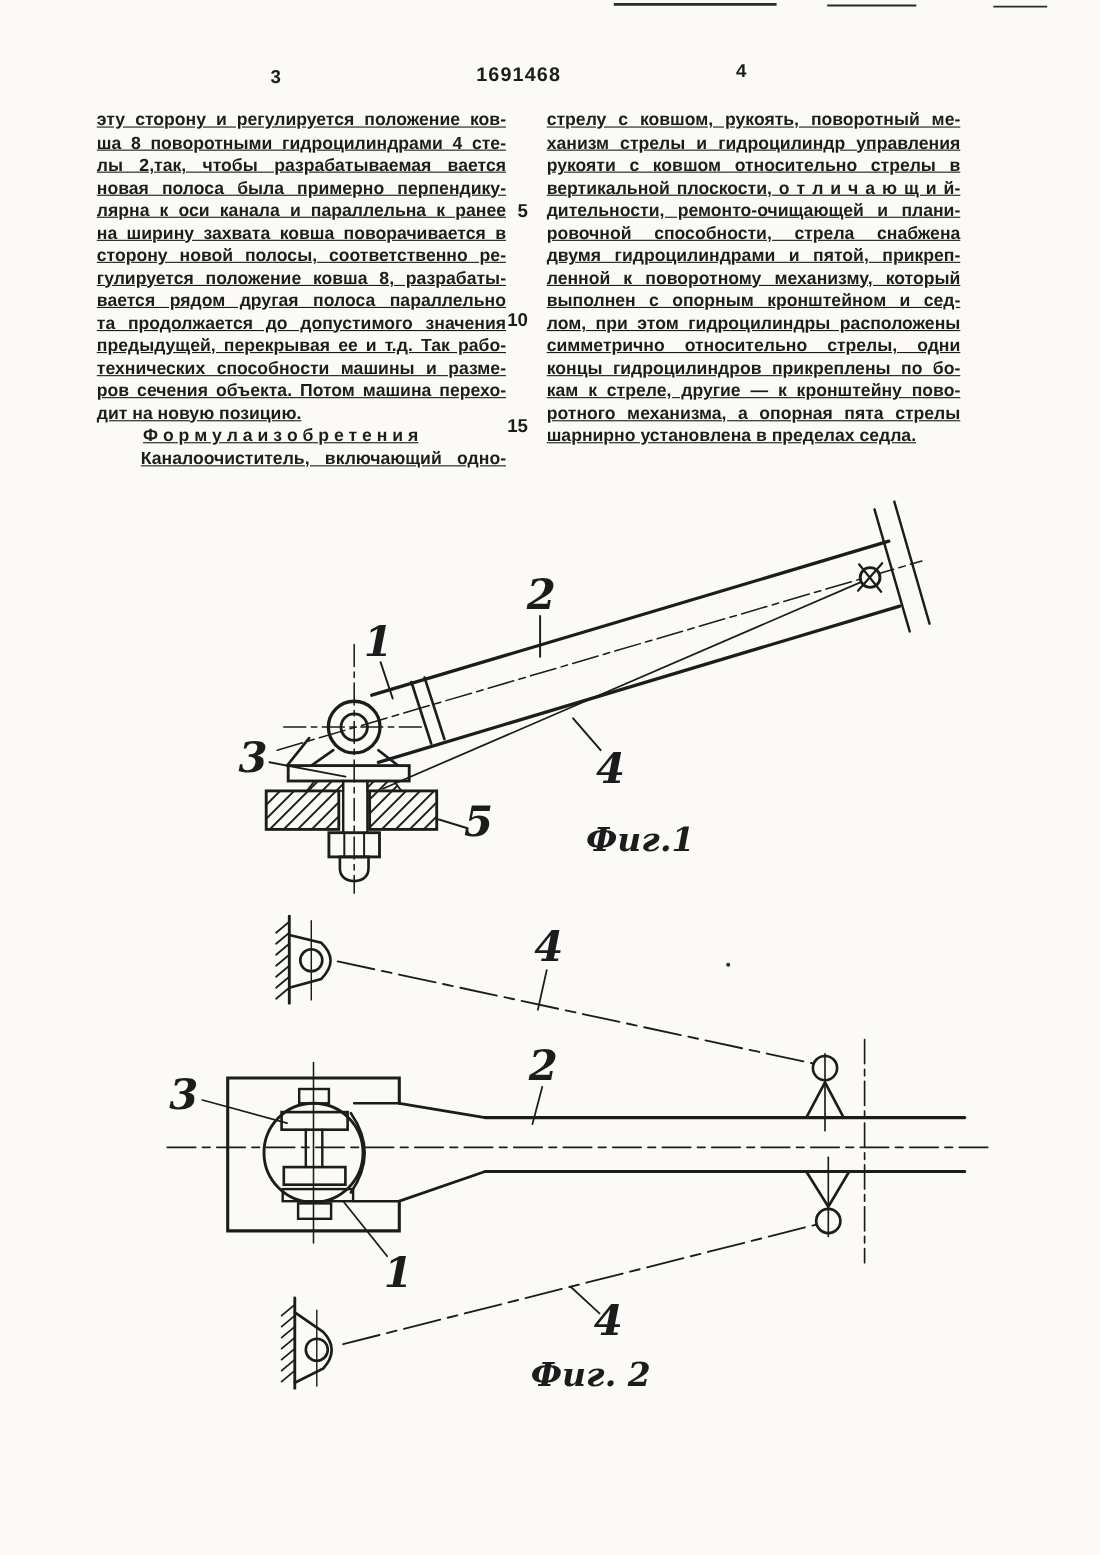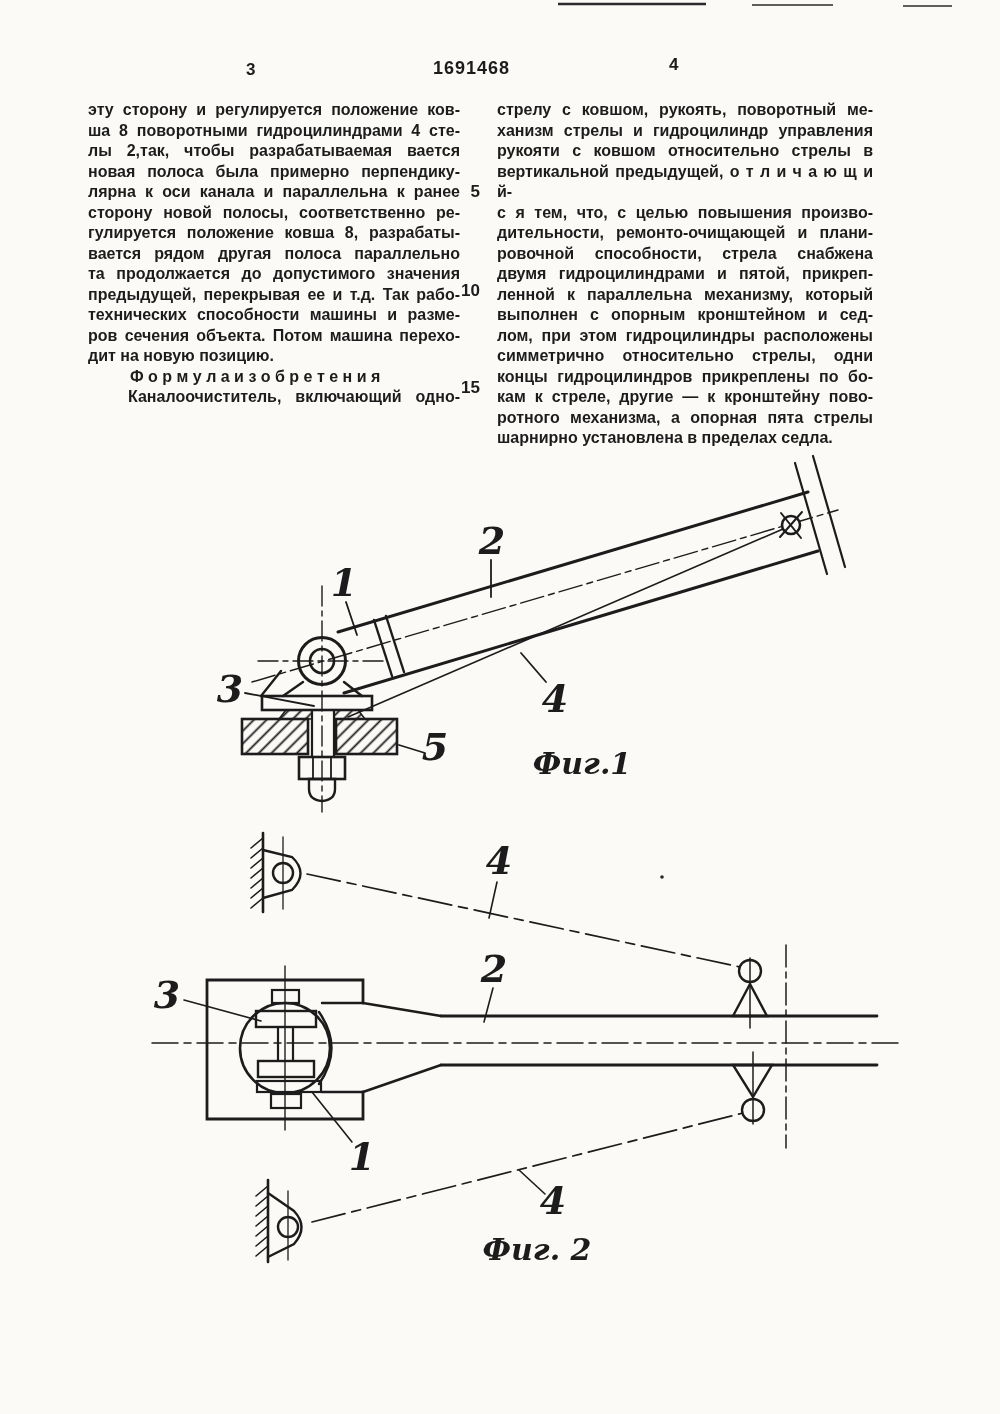--- a/index.html
+++ b/index.html
@@ -4,21 +4,21 @@
 <style>
   :root { --ink:#1c1c1c; --paper:#fbfaf7; }
   html,body { margin:0; padding:0; background:#d8d5cf; }
   .page {
     position:relative; width:1000px; height:1414px; margin:0 auto;
     background:var(--paper); overflow:hidden;
     font-family:"Liberation Sans", sans-serif; color:var(--ink);
   }
   .abs { position:absolute; }
   .hdr { font:700 17px/20px "Liberation Sans", sans-serif; letter-spacing:1px; }
-  .col { font:700 16px/20.5px "Liberation Sans", sans-serif; }
+  .col { font:700 16px/20.5px "Liberation Sans", sans-serif;text-decoration:underline; }
   .tl { min-height:20.5px; }
   .tl.j { text-align:justify; text-align-last:justify; }
   .tl.l { text-align:left; text-align-last:left; }
   .marginnum { font:700 17px/20px "Liberation Sans", sans-serif; width:30px; text-align:right; }
   svg text { fill:var(--ink); }
   .figlabel { font:italic 700 38px "DejaVu Serif", serif; }
   .figcaption { font:italic 700 30px "DejaVu Serif", serif; }
 </style>
 </head>
 <body>
@@ -177,41 +177,41 @@
   <div class="abs hdr" style="left:246px;top:60px">3</div>
   <div class="abs hdr" style="left:400px;top:58px;width:110px;text-align:right;font-size:18px">1691468</div>
   <div class="abs hdr" style="left:669px;top:55px">4</div>
 
   <div class="abs col" style="left:88px;top:100px;width:372px">
       <div class="tl j">эту сторону и регулируется положение ков-</div>
       <div class="tl j">ша 8 поворотными гидроцилиндрами 4 сте-</div>
       <div class="tl j">лы 2,так, чтобы разрабатываемая вается</div>
       <div class="tl j">новая полоса была примерно перпендику-</div>
       <div class="tl j">лярна к оси канала и параллельна к ранее</div>
+      <div class="tl j">на ширину захвата ковша поворачивается в</div>
       <div class="tl j">сторону новой полосы, соответственно ре-</div>
       <div class="tl j">гулируется положение ковша 8, разрабаты-</div>
       <div class="tl j">вается рядом другая полоса параллельно</div>
       <div class="tl j">та продолжается до допустимого значения</div>
       <div class="tl j">предыдущей, перекрывая ее и т.д. Так рабо-</div>
       <div class="tl j">технических способности машины и разме-</div>
       <div class="tl j">ров сечения объекта. Потом машина перехо-</div>
       <div class="tl l">дит на новую позицию.</div>
       <div class="tl l" style="text-indent: 42px;">Ф о р м у л а  и з о б р е т е н и я</div>
       <div class="tl j" style="text-indent: 40px;">Каналоочиститель, включающий одно-</div>
     </div>
   <div class="abs col" style="left:497px;top:100px;width:376px">
       <div class="tl j">стрелу с ковшом, рукоять, поворотный ме-</div>
       <div class="tl j">ханизм стрелы и гидроцилиндр управления</div>
       <div class="tl j">рукояти с ковшом относительно стрелы в</div>
-      <div class="tl j">вертикальной предыдущей, о т л и ч а ю щ и й-</div>
-      <div class="tl j">с я  тем, что, с целью повышения произво-</div>
+      <div class="tl j">вертикальной плоскости, о т л и ч а ю щ и й-</div>
       <div class="tl j">дительности, ремонто-очищающей и плани-</div>
       <div class="tl j">ровочной способности, стрела снабжена</div>
       <div class="tl j">двумя гидроцилиндрами и пятой, прикреп-</div>
-      <div class="tl j">ленной к параллельна механизму, который</div>
+      <div class="tl j">ленной к поворотному механизму, который</div>
       <div class="tl j">выполнен с опорным кронштейном и сед-</div>
       <div class="tl j">лом, при этом гидроцилиндры расположены</div>
       <div class="tl j">симметрично относительно стрелы, одни</div>
       <div class="tl j">концы гидроцилиндров прикреплены по бо-</div>
       <div class="tl j">кам к стреле, другие — к кронштейну пово-</div>
       <div class="tl j">ротного механизма, а опорная пята стрелы</div>
       <div class="tl l">шарнирно установлена в пределах седла.</div>
     </div>
 
   <div class="abs marginnum" style="left:450px;top:182px">5</div>

